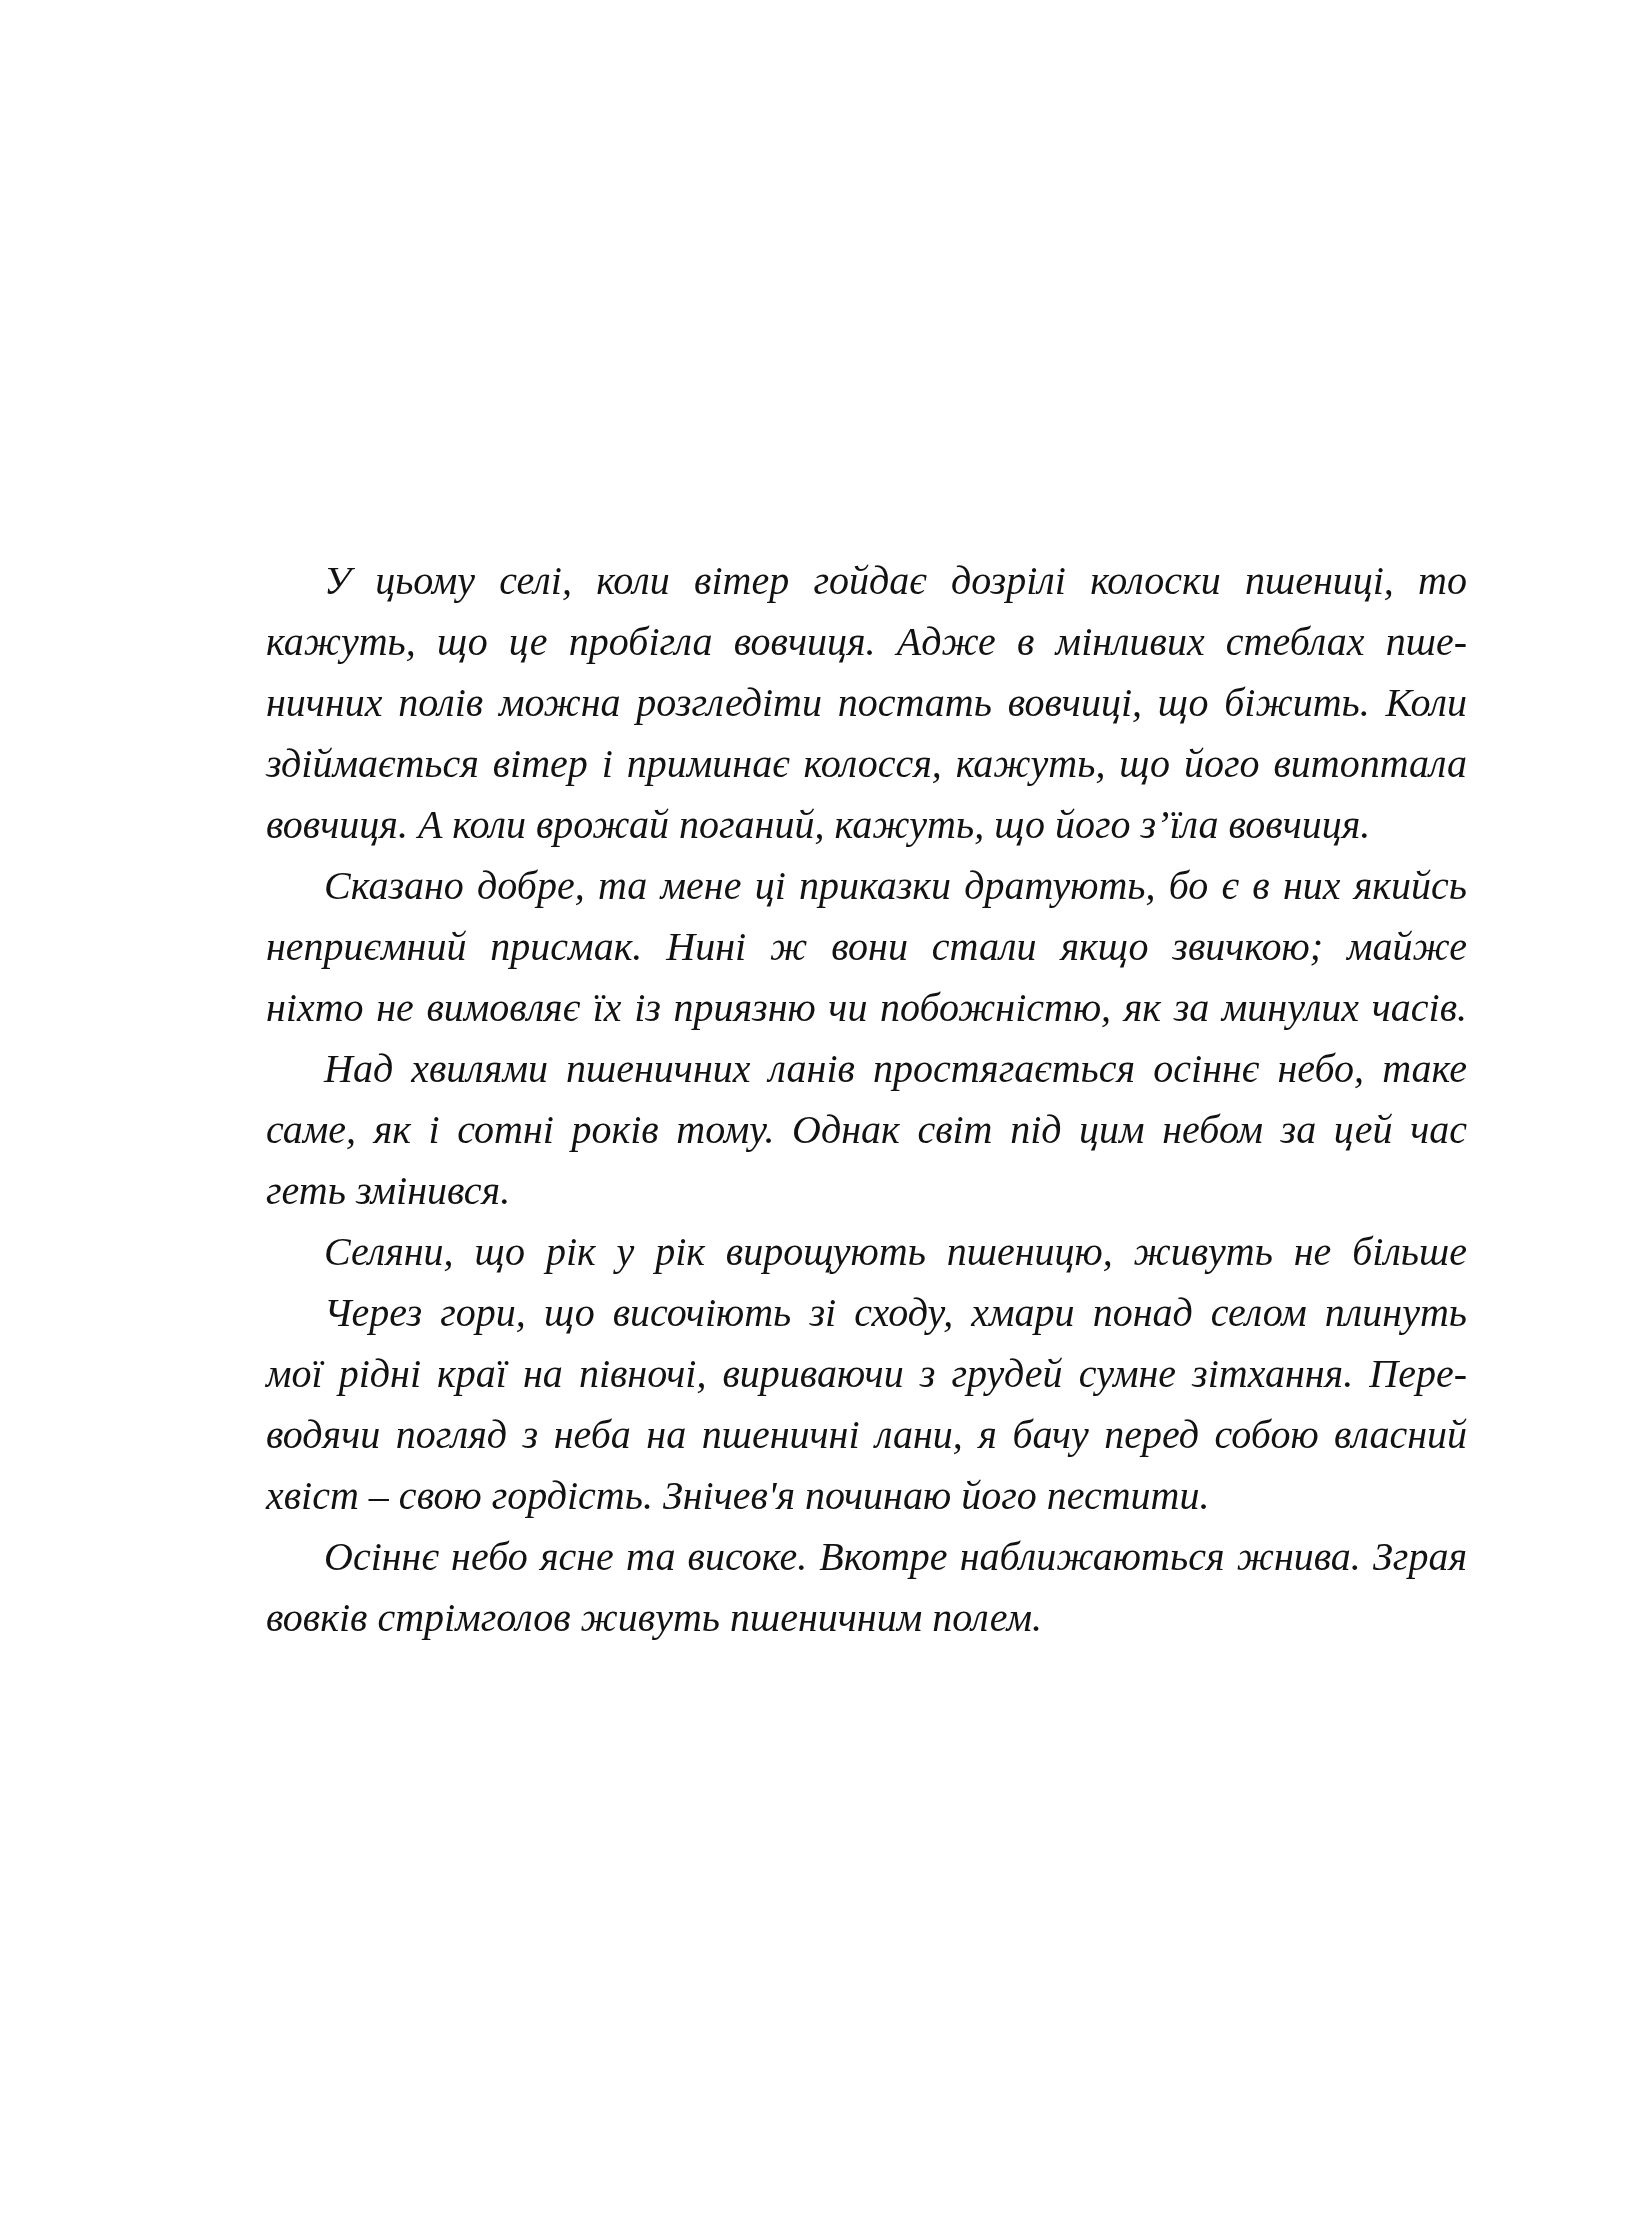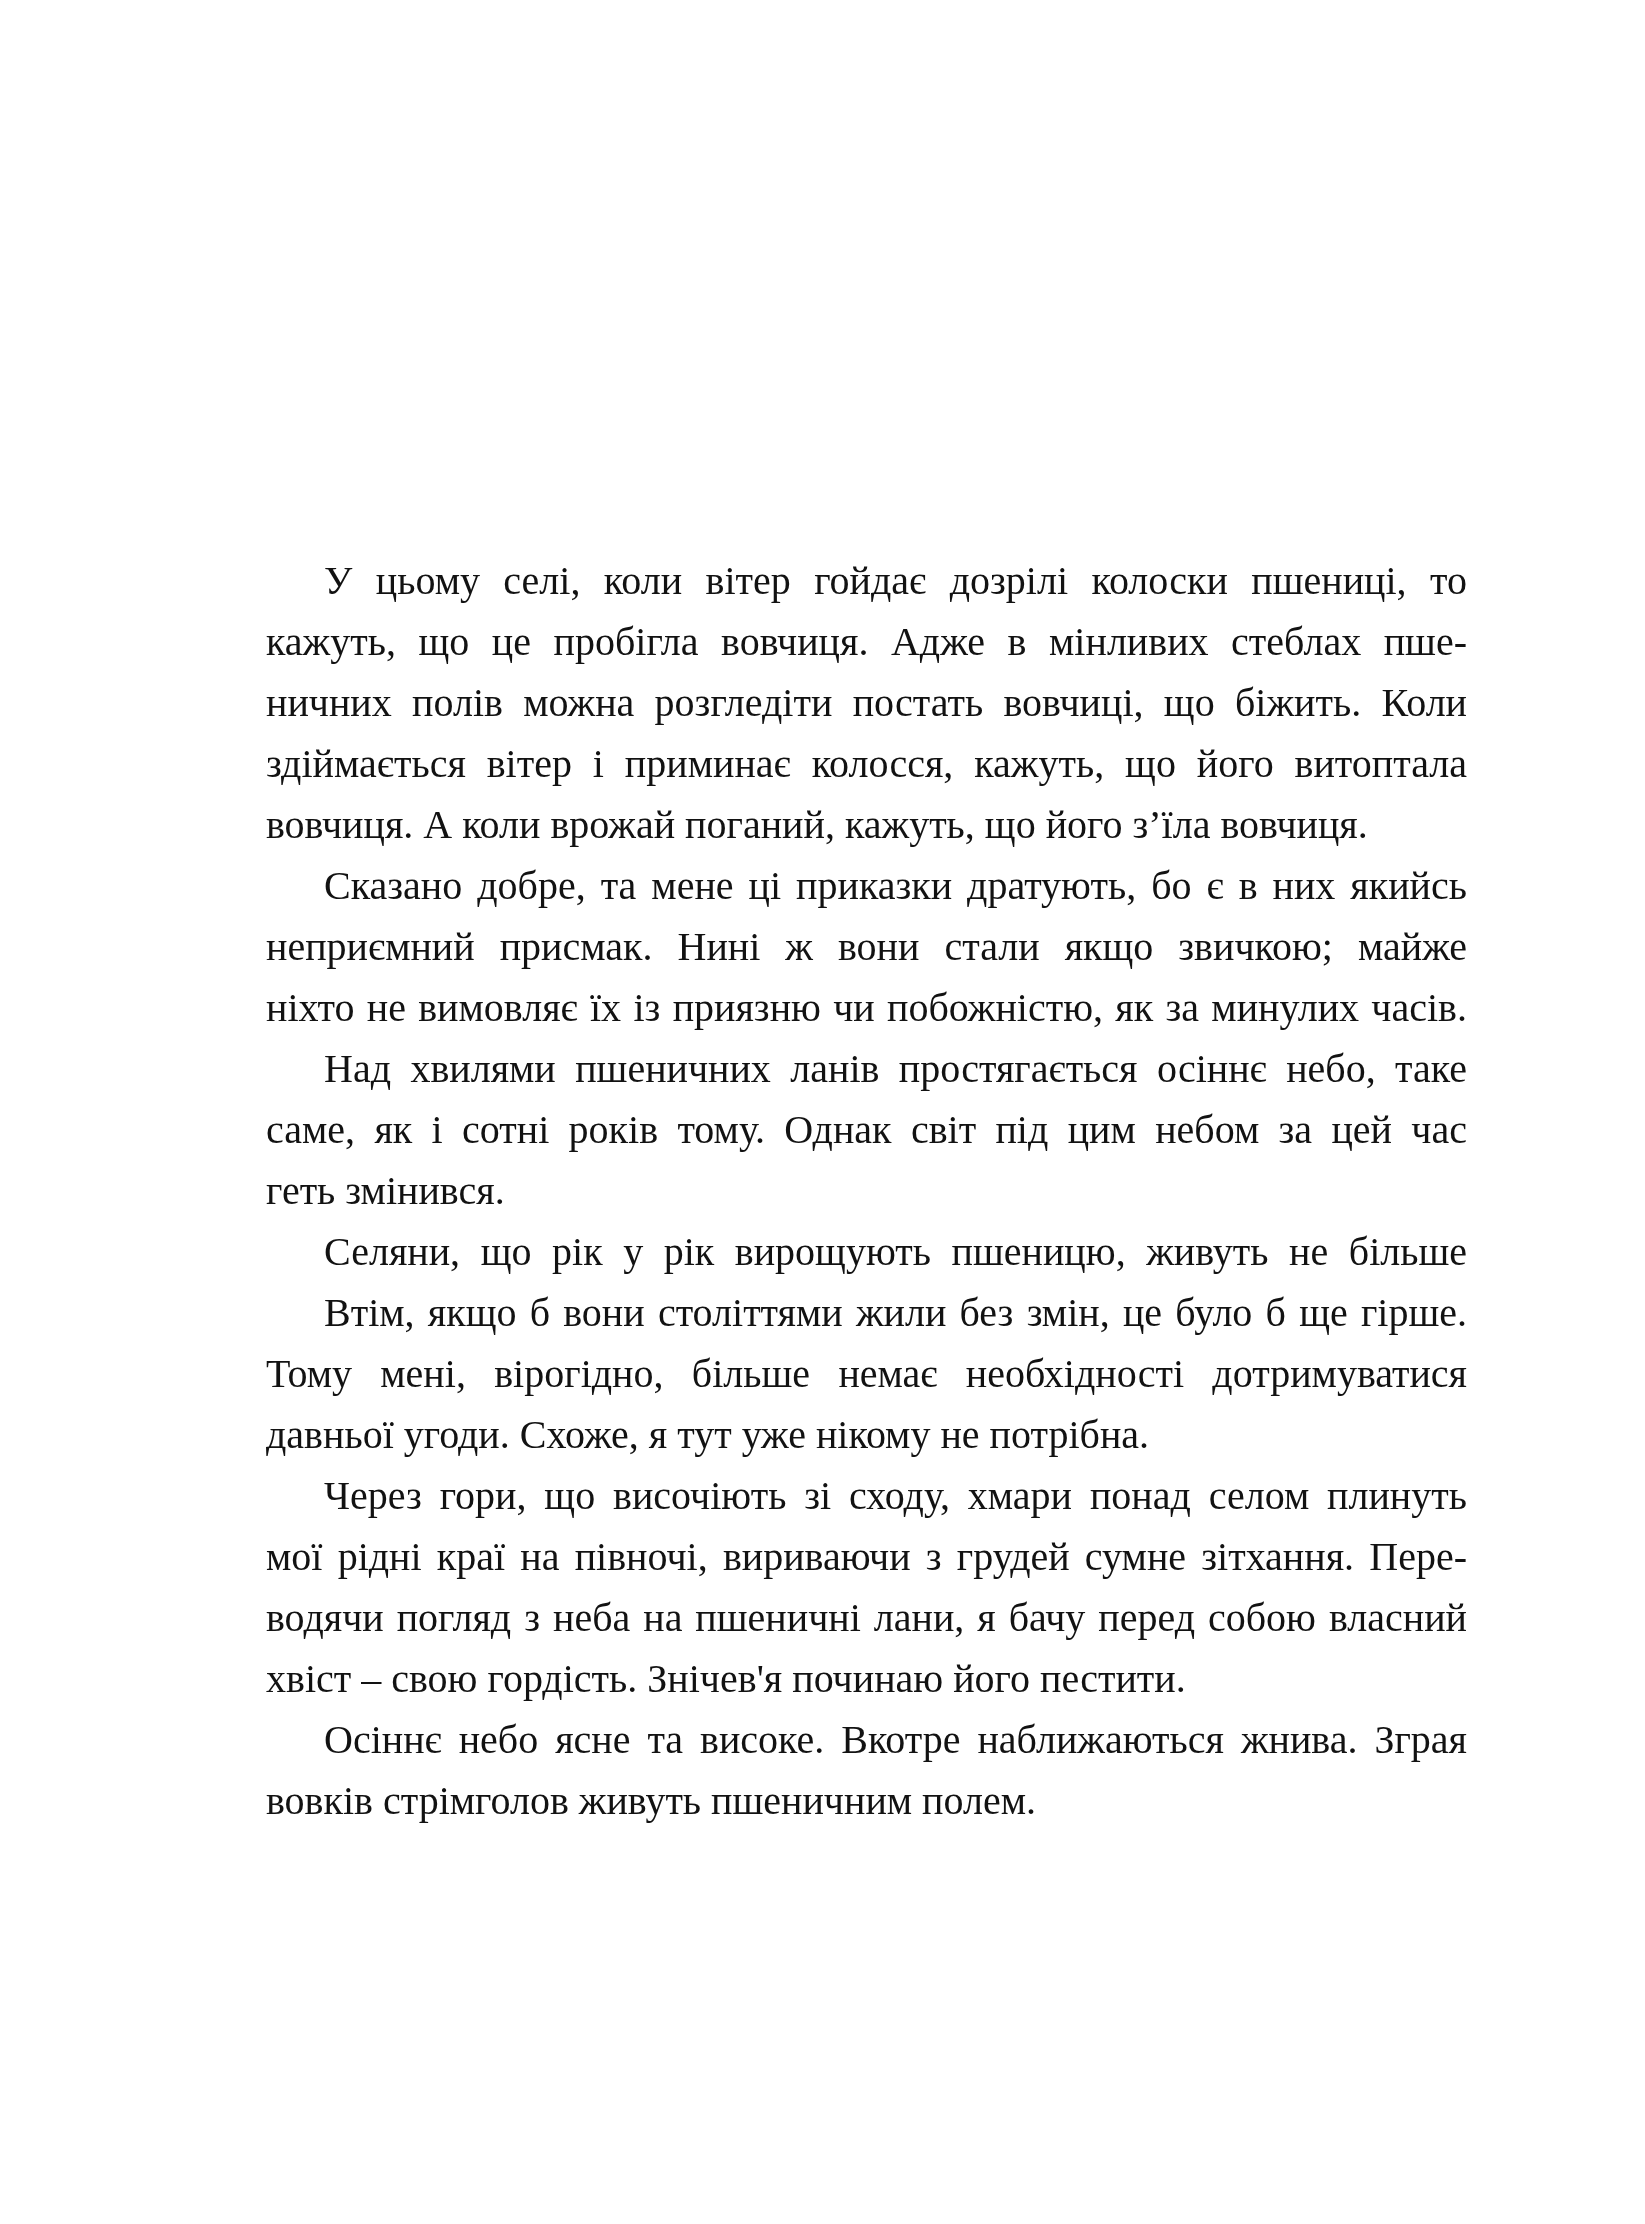--- a/index.html
+++ b/index.html
@@ -25,20 +25,21 @@
     top: 550px;
     width: 1201px;
     font-size: 40px;
     line-height: 61px;
     color: #121212;
     letter-spacing: 0;
   }
   .para {
     margin: 0;
     padding: 0;
+    font-style: italic;
   }
   .line {
     height: 61px;
     white-space: normal;
   }
   .line.just {
     text-align: justify;
     text-align-last: justify;
   }
   .line.left {
@@ -78,25 +79,20 @@
       </div>
       <div class="para">
         <div class="line just indent">Над хвилями пшеничних ланів простягається осіннє небо, таке</div>
         <div class="line just">саме, як і сотні років тому. Однак світ під цим небом за цей час</div>
         <div class="line left">геть змінився.</div>
       </div>
       <div class="para">
         <div class="line just indent">Селяни, що рік у рік вирощують пшеницю, живуть не більше</div>
       </div>
       <div class="para">
-        <div class="line just indent">Втім, якщо б вони століттями жили без змін, це було б ще гірше.</div>
-        <div class="line just">Тому мені, вірогідно, більше немає необхідності дотримуватися</div>
-        <div class="line left">давньої угоди. Схоже, я тут уже нікому не потрібна.</div>
-      </div>
-      <div class="para">
         <div class="line just indent">Через гори, що височіють зі сходу, хмари понад селом плинуть</div>
         <div class="line just">мої рідні краї на півночі, вириваючи з грудей сумне зітхання. Пере-</div>
         <div class="line just">водячи погляд з неба на пшеничні лани, я бачу перед собою власний</div>
         <div class="line left">хвіст – свою гордість. Знічев'я починаю його пестити.</div>
       </div>
       <div class="para">
         <div class="line just indent">Осіннє небо ясне та високе. Вкотре наближаються жнива. Зграя</div>
         <div class="line left">вовків стрімголов живуть пшеничним полем.</div>
       </div>
     </main>

